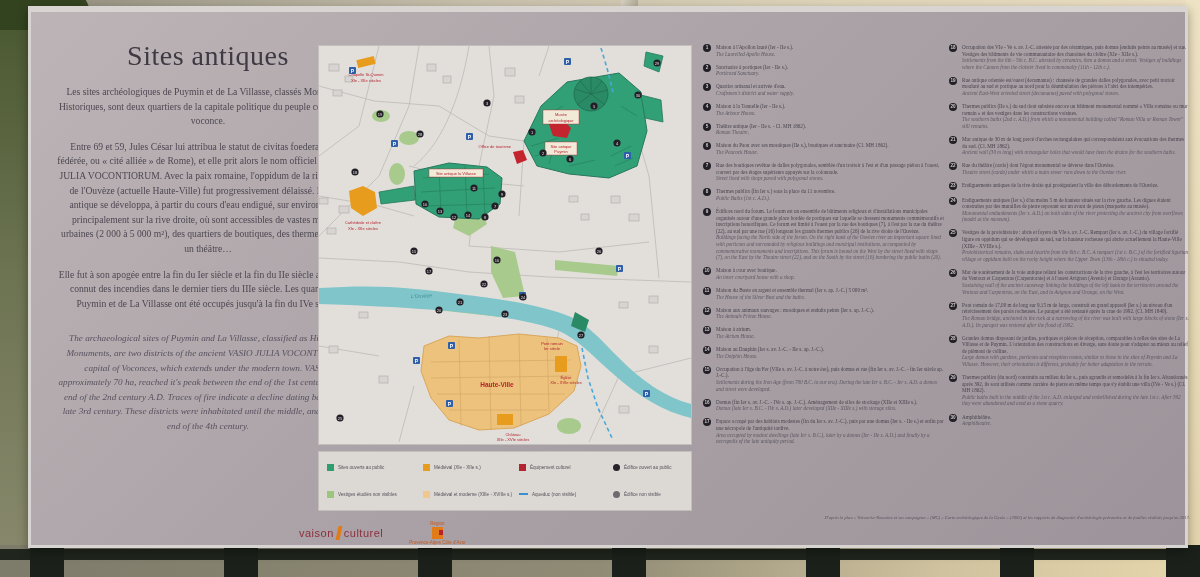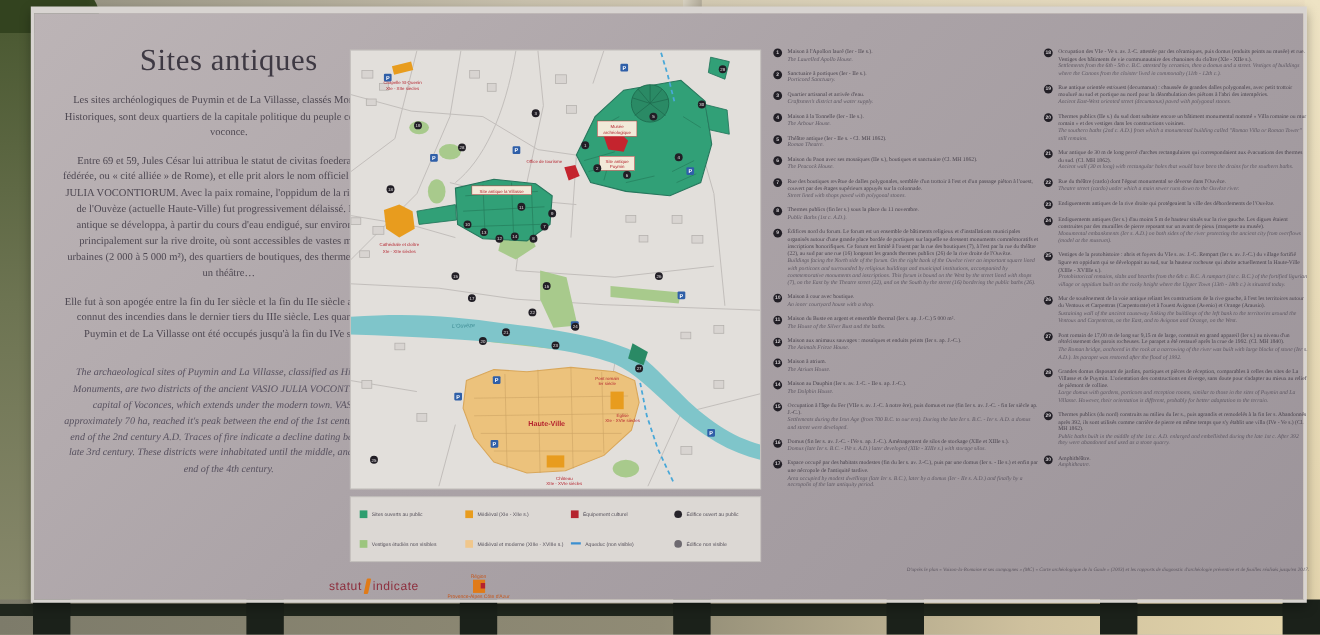--- a/index.html
+++ b/index.html
@@ -594,23 +594,23 @@
           <div>Amphithéâtre.</div>
           <div class="en">Amphitheatre.</div>
         </div>
       </div>
     </div>
 
   <div class="footnote">D'après le plan « Vaison-la-Romaine et ses campagnes » (MC) « Carte archéologique de la Gaule » (2003) et les rapports de diagnostic d'archéologie préventive et de fouilles réalisés jusqu'en 2017.</div>
 
   <div class="logos">
     <div class="logo-vaison">
-      <span>statut</span>
+      <span>vaison</span>
       <span class="tick"></span>
-      <span>indicate</span>
+      <span>culturel</span>
     </div>
     <div class="logo-region">
       <span>Région</span>
       <span class="block"></span>
       <span>Provence-Alpes Côte d'Azur</span>
     </div>
   </div>
 </div>
 
 </body></html>

